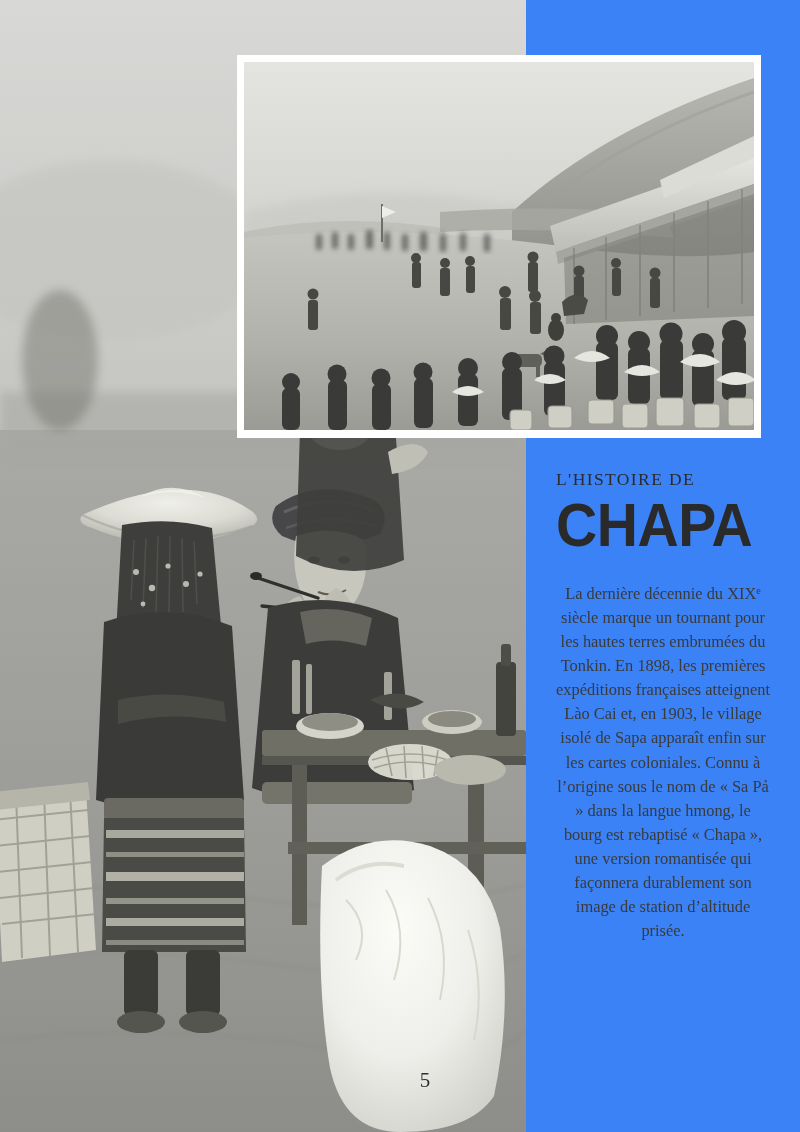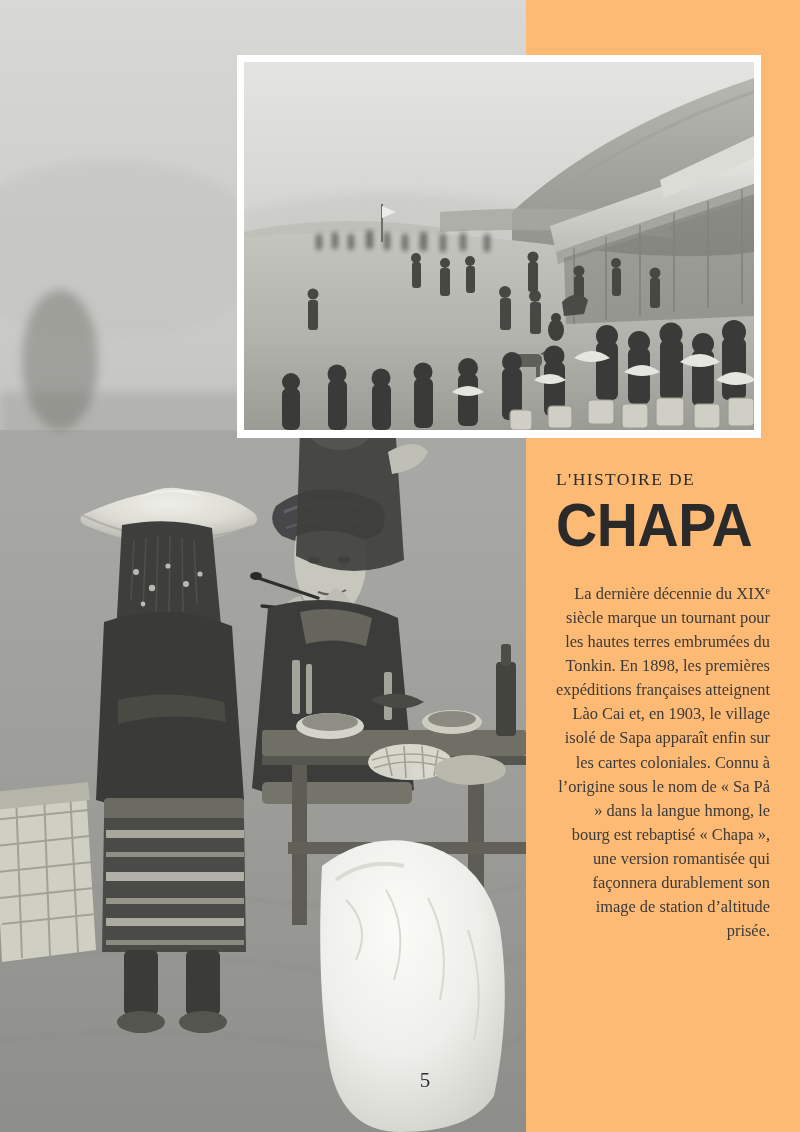--- a/index.html
+++ b/index.html
@@ -4,21 +4,21 @@
 <style>
   * { margin:0; padding:0; box-sizing:border-box; }
   html,body { width:800px; height:1132px; }
   body {
     background:#ffffff;
     font-family:"Liberation Serif", serif;
     position:relative;
     overflow:hidden;
   }
 
-  .page { position:absolute; inset:0; background:#fdba74; }
+  .page { position:absolute; inset:0; background:#3b82f6; }
 
   
   .main-photo {
     position:absolute;
     left:0; top:0;
     width:526px; height:1132px;
     overflow:hidden;
     background:#9a9a98;
   }
   .main-photo svg { display:block; width:100%; height:100%; }
@@ -66,21 +66,21 @@
     transform:scaleX(0.92);
     transform-origin:left center;
     white-space:nowrap;
   }
   .body-copy {
     margin-top:27px;
     font-family:"Liberation Serif", serif;
     font-size:16.4px;
     line-height:1.47;
     color:#3a3a3a;
-    text-align:right;
+    text-align:center;
   }
   .body-copy sup { font-size:0.62em; vertical-align:0.45em; }
 
   
   .folio {
     position:absolute;
     left:410px; top:1068px;
     width:30px;
     text-align:center;
     font-family:"Liberation Serif", serif;

